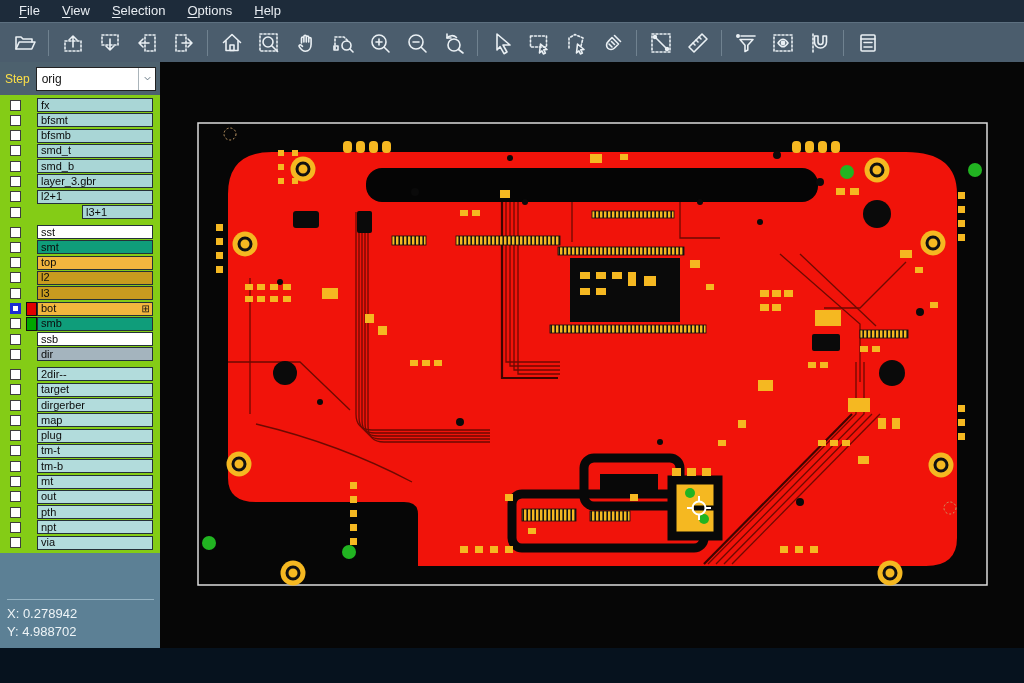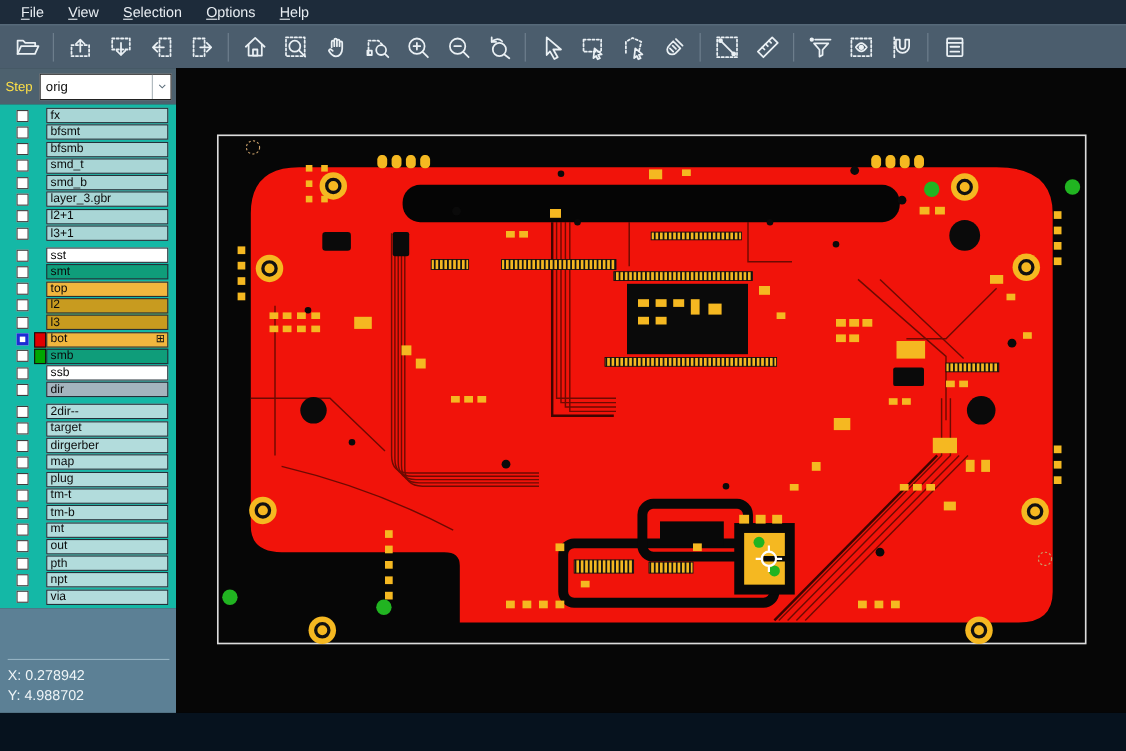--- a/index.html
+++ b/index.html
@@ -23,21 +23,21 @@
 
   
   .sidebar { width:160px; background:#36444e; display:flex; flex-direction:column; flex:none; }
   .step-bar { height:33px; background:#4d616e; display:flex; align-items:center; padding:0 4px 0 5px; gap:6px; flex:none; }
   .step-label { color:#fde047; font-size:12px; }
   .select-box { flex:1; height:24px; background:#fff; border:1px solid #222; display:flex; align-items:center; }
   .select-box .sel-text { flex:1; font-size:12px; color:#111; padding-left:5px; }
   .select-box .sel-chev { width:17px; height:100%; border-left:1px solid #aab4ba; display:flex; align-items:center; justify-content:center; color:#5a6c7a; }
   .select-box .sel-chev svg { width:11px; height:11px; stroke:currentColor; fill:none; stroke-width:2; }
 
-  .layer-list { padding:3px 0 2px 9px; background:#14b8a6; }
+  .layer-list { padding:3px 0 2px 4px; background:#84cc16; }
   .layer-group { margin-bottom:6px; }
   .layer-group:last-child { margin-bottom:0; }
   .layer-row { height:14px; margin-bottom:1.3px; display:flex; align-items:stretch; }
   .cb-cell { width:22px; display:flex; align-items:center; justify-content:center; flex:none; }
   .cb { width:11px; height:11px; background:#fff; border:1.5px solid #3e3e3e; }
   .cb.blue { border:3.5px solid #1c2cd4; }
   .swatch-cell { width:11px; flex:none; }
   .swatch-cell.filled { border:1px solid #101010; }
   .layer-name { flex:1; margin-right:7px; border:1px solid #243039; font-size:11px; color:#0b0b0b; display:flex; align-items:center; justify-content:space-between; padding:0 2px 0 3px; line-height:11px; overflow:hidden; white-space:nowrap; }
   .grid-glyph { font-size:10px; color:#111; }
@@ -301,21 +301,21 @@
               <div class="swatch-cell"></div>
               <div class="layer-name" style="background: rgb(169, 214, 214);">
                 <span>l2+1</span>
               </div>
             </div>
             <div class="layer-row">
               <div class="cb-cell">
                 <div class="cb"></div>
               </div>
               <div class="swatch-cell"></div>
-              <div class="layer-name" style="background: rgb(169, 214, 214);">
+              <div class="layer-name" style="background: rgb(169, 214, 214); margin-left: 45px;">
                 <span>l3+1</span>
               </div>
             </div>
           </div>
           <div class="layer-group">
             <div class="layer-row">
               <div class="cb-cell">
                 <div class="cb"></div>
               </div>
               <div class="swatch-cell"></div>

